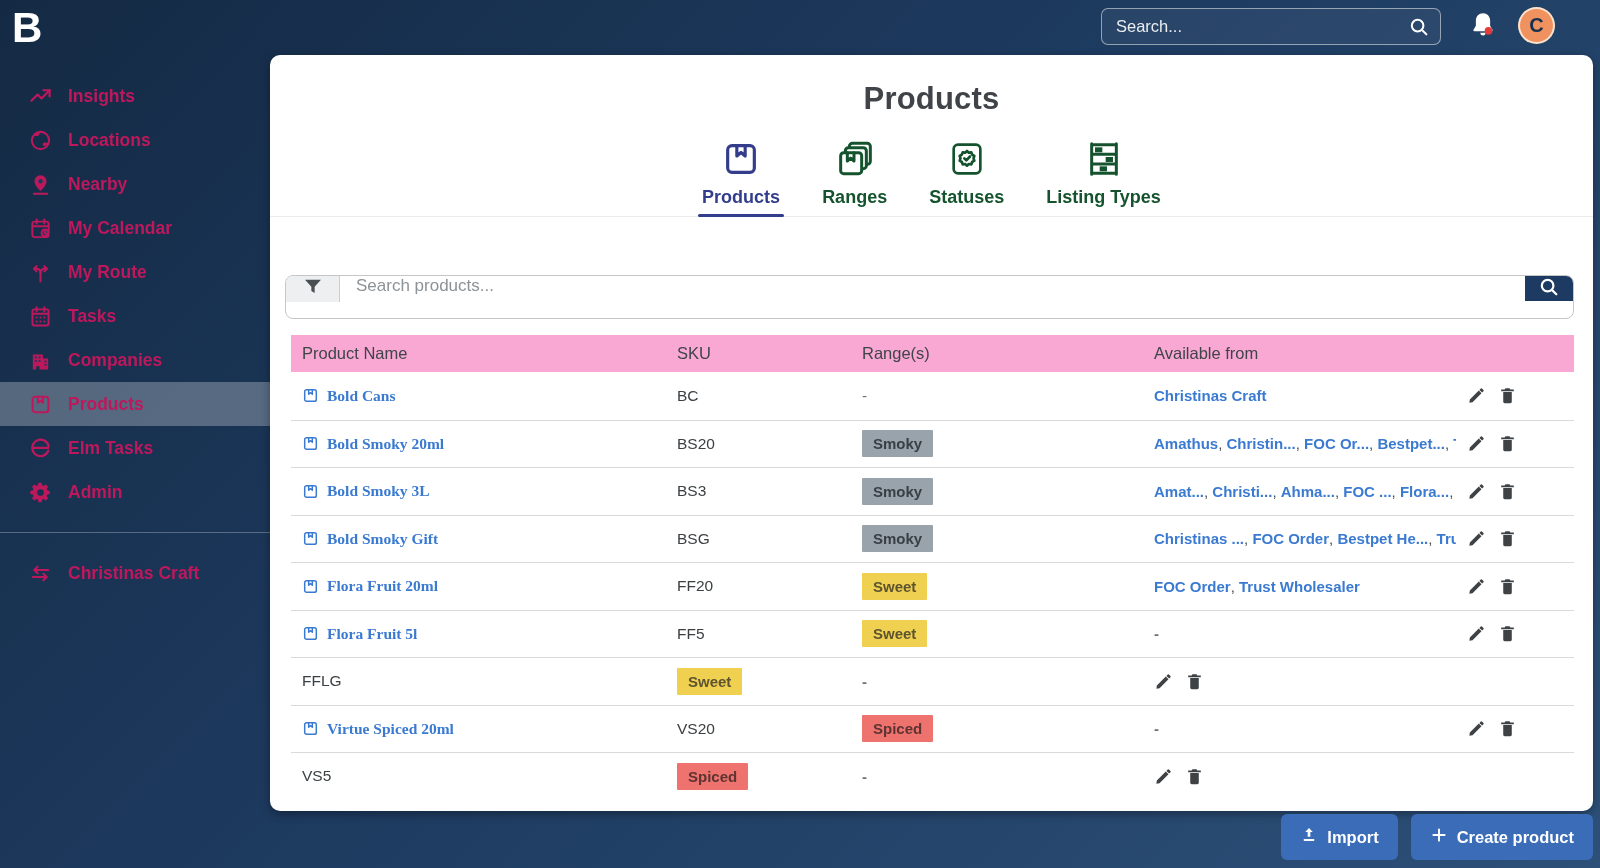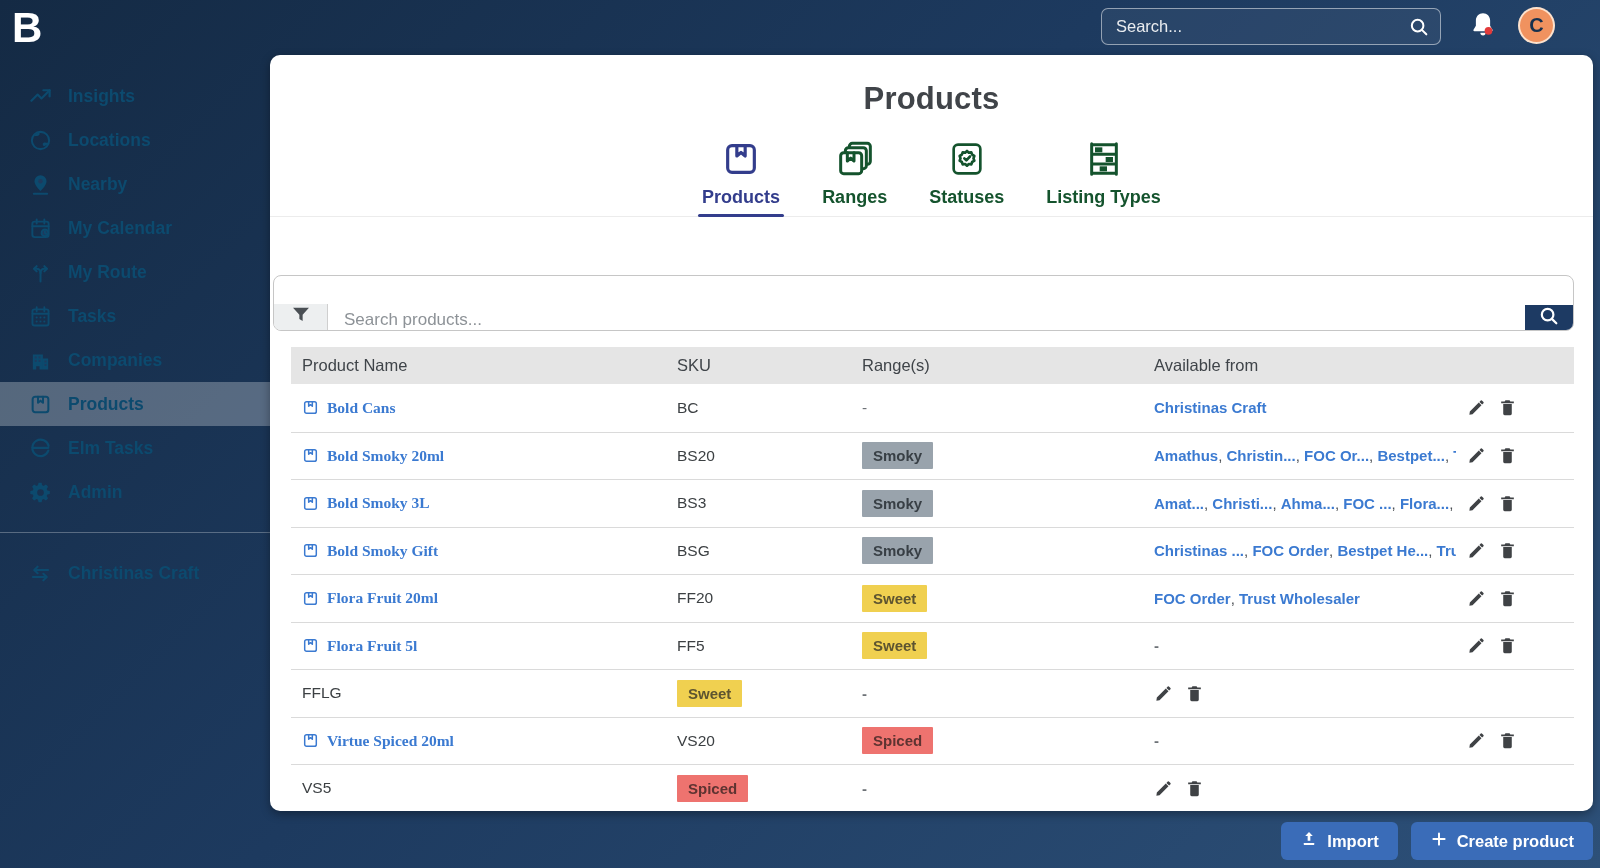--- a/index.html
+++ b/index.html
@@ -9,21 +9,21 @@
     background:linear-gradient(135deg,#142a44 0%, #1d3a5f 45%, #2d5078 100%);
     position:relative;
     color:#333;
   }
   
   .sidebar { position:absolute; left:0; top:0; bottom:0; width:270px; }
   .logo { color:#fff; font-size:42px; font-weight:800; padding:4px 0 0 12px; letter-spacing:-2px; }
   .nav { margin-top:22px; }
   .nav-item {
     display:flex; align-items:center; gap:16px; height:44px; padding-left:28px;
-    color:#0c4a6e; font-size:17.5px; font-weight:600; cursor:pointer; white-space:nowrap;
+    color:#be185d; font-size:17.5px; font-weight:600; cursor:pointer; white-space:nowrap;
   }
   .nav-item.active { background:rgba(255,255,255,0.27); }
   .nav-item .nicon { width:24px; height:24px; display:flex; align-items:center; justify-content:center; flex:0 0 24px; }
   .nav-item .nicon svg { width:23px; height:23px; }
   .nav-divider { height:1px; background:rgba(255,255,255,0.28); margin:18px 0; }
   
   .topbar-search {
     position:absolute; left:1101px; top:8px; width:340px; height:37px;
     border:1.5px solid rgba(255,255,255,0.5); border-radius:7px;
     background:rgba(255,255,255,0.05); display:flex; align-items:center; padding:0 10px 0 14px;
@@ -50,42 +50,42 @@
   .page-title { text-align:center; margin-top:26px; font-size:31px; font-weight:800; color:#404449; letter-spacing:0.2px; }
   
   .tabs { display:flex; justify-content:center; gap:34px; margin-top:20px; border-bottom:1px solid #ececec; padding:0 20px; }
   .tab { display:flex; flex-direction:column; align-items:center; gap:4px; padding:2px 4px 8px; cursor:pointer; color:#14532d; position:relative; }
   .tab .ticon svg { width:40px; height:40px; }
   .tab .tlabel { font-size:18px; font-weight:600; }
   .tab.active { color:#333d8c; }
   .tab.active::after { content:""; position:absolute; left:0; right:0; bottom:-1px; height:3px; background:#333d8c; border-radius:2px; }
   
   .searchbar {
-    margin:58px 19px 0 3px; height:56px; display:flex; align-items:flex-end;
+    margin:58px 19px 0 15px; height:44px; display:flex; align-items:flex-start;
     border:1px solid #c6c6c6; border-radius:8px; overflow:hidden; background:#fff;
   }
   .filter-btn {
     width:54px; background:#edeff0; border-right:1px solid #cfcfcf; display:flex;
     align-items:center; justify-content:center; cursor:pointer; color:#4a4f54;
   }
   .filter-btn svg { width:22px; height:22px; }
   .searchbar input {
     flex:1; border:none; outline:none; padding:0 16px; font-size:17px; font-family:inherit; color:#333;
   }
   .searchbar input::placeholder { color:#8d9297; }
   .search-btn {
     width:48px; background:#1d3a63; display:flex; align-items:center; justify-content:center;
     cursor:pointer; color:#fff; border:none;
   }
   .search-btn svg { width:22px; height:22px; }
   
   .table { margin:16px 19px 0 21px; }
   .thead {
     display:grid; grid-template-columns:375px 185px 292px 1fr 118px;
-    background:#e5e5e5; height:37px; align-items:center;
+    background:#f9a8d4; height:37px; align-items:center;
     font-size:16.5px; color:#3f4449; font-weight:500;
   }
   .thead > div { padding-left:11px; }
   .trow {
     display:grid; grid-template-columns:375px 185px 292px 1fr 118px;
     height:47.5px; align-items:center; font-size:15.5px;
   }
   .trow + .trow { border-top:1px solid #dadada; }
   .trow > div { padding-left:11px; }
   .pname { display:flex; align-items:center; gap:8px; color:#3b7ad1; font-weight:600;font-family:Liberation Serif, serif; }
@@ -99,21 +99,21 @@
   .dash { color:#6d7277; }
   .avail { color:#3b7ad1; font-weight:600; font-size:15px; white-space:nowrap; overflow:hidden; }
   .avail .lnk { cursor:pointer; }
   .avail .sep { color:#4b4f54; font-weight:400; }
   .actions { display:flex; gap:12px; align-items:center; }
   .icon-btn { width:19px; height:19px; color:#3f4245; cursor:pointer; background:none; border:none; padding:0; }
   .icon-btn svg { width:19px; height:19px; }
   
   .footer-actions { position:absolute; right:7px; bottom:8px; display:flex; gap:13px; }
   .btn {
-    height:38px; background:#3a6cb8; color:#fff; border:none; border-radius:6px;
+    height:46px; background:#3a6cb8; color:#fff; border:none; border-radius:6px;
     font-size:16.5px; font-weight:600; font-family:inherit; display:flex; align-items:center;
     gap:9px; padding:0 19px; cursor:pointer;
   }
   .btn svg { width:18px; height:18px; }
 </style>
 </head>
 <body>
 
 <aside class="sidebar">
   <div class="logo">B</div>

